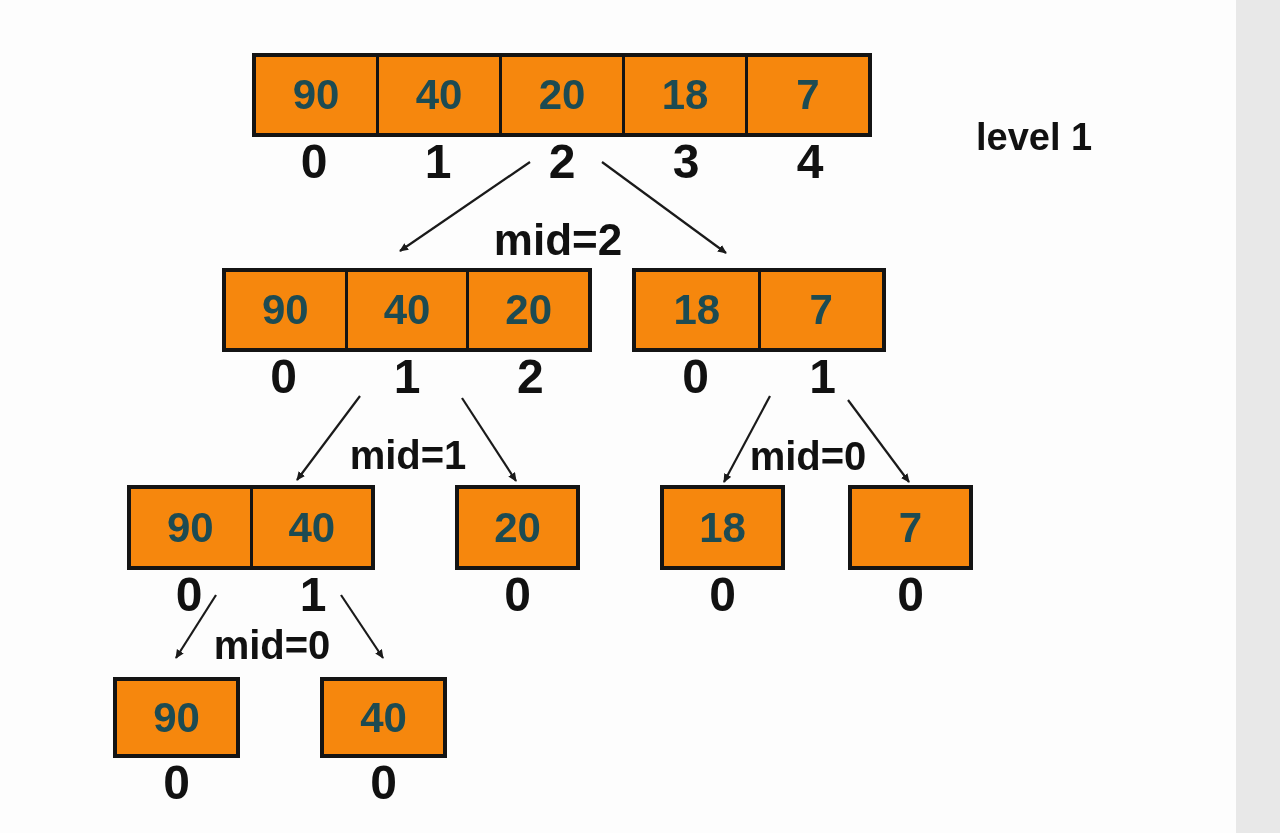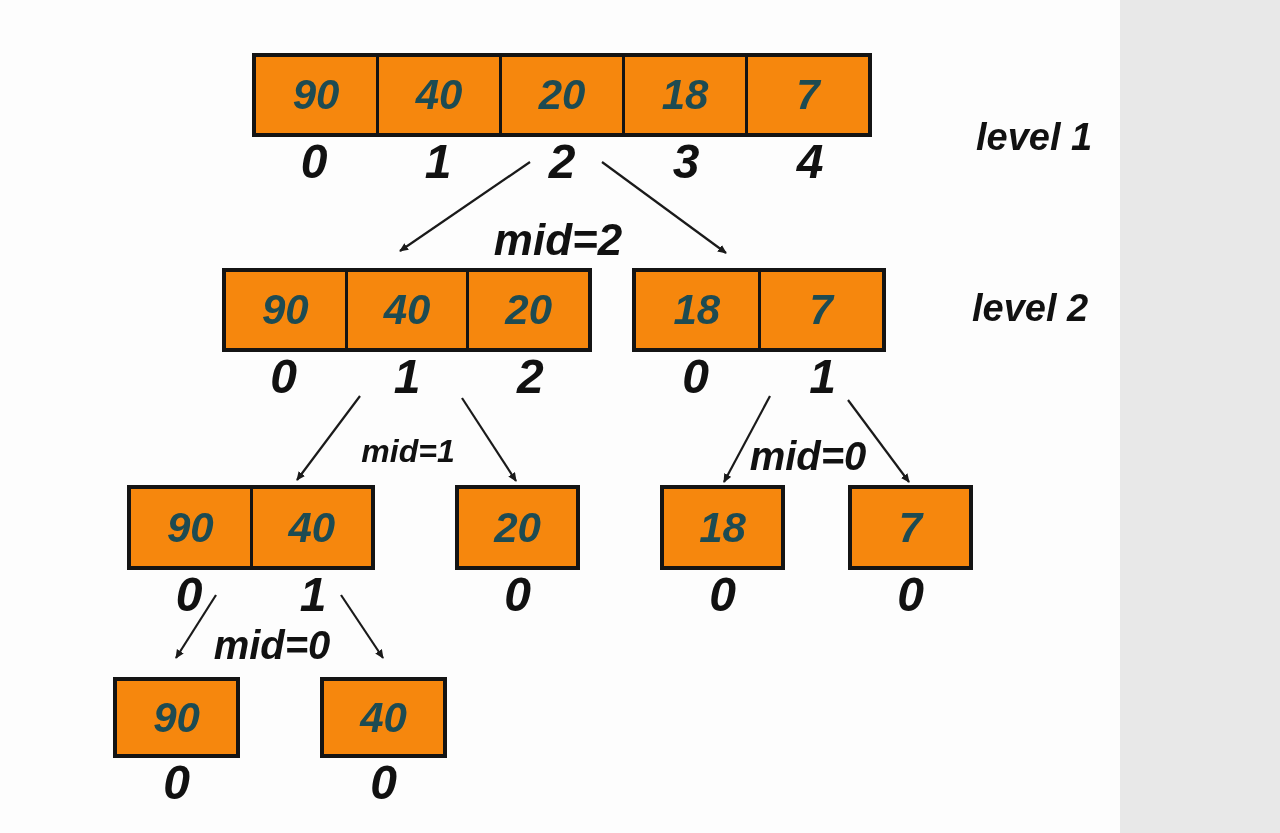--- a/index.html
+++ b/index.html
@@ -11,25 +11,24 @@
     --arrow:#1a1a1a;
     --background:#fdfdfd;
   }
   html,body{margin:0;padding:0;}
   body{
     font-family:"Liberation Sans", sans-serif;
     background:#e8e8e8;
   }
   .canvas{
     position:relative;
-    width:1120px;
+    width:1236px;
     height:833px;
     background:var(--background);
     overflow:hidden;
-    font-style:italic;
   }
   .arrows{
     position:absolute;
     left:0;top:0;
     width:1280px;height:833px;
     pointer-events:none;
   }
   .array{
     position:absolute;
   }
@@ -164,21 +163,21 @@
       <div class="cell">
           <span>7</span>
         </div>
     </div>
     <div class="indices">
       <span class="idx">0</span>
       <span class="idx">1</span>
     </div>
   </div>
 
-  <div class="mid-label" style="left:298px;top:435px;font-size:32px;">mid=1</div>
+  <div class="mid-label" style="left:298px;top:435px;font-size:40px;">mid=1</div>
   <div class="mid-label" style="left:698px;top:436px;font-size:40px;">mid=0</div>
 
   <div class="array" style="left:127px;top:485px;width:248px;">
     <div class="cells" style="height:85px;">
       <div class="cell">
           <span>90</span>
         </div>
       <div class="cell">
           <span>40</span>
         </div>
@@ -240,15 +239,14 @@
       <div class="cell">
           <span>40</span>
         </div>
     </div>
     <div class="indices">
       <span class="idx">0</span>
     </div>
   </div>
 
   <div class="level-label" style="left:976px;top:72px;margin-top:46px;">level 1</div>
-  <div class="level-label" style="left:972px;top:289px;">level 2</div>
 
 </div>
 
 </body></html>

